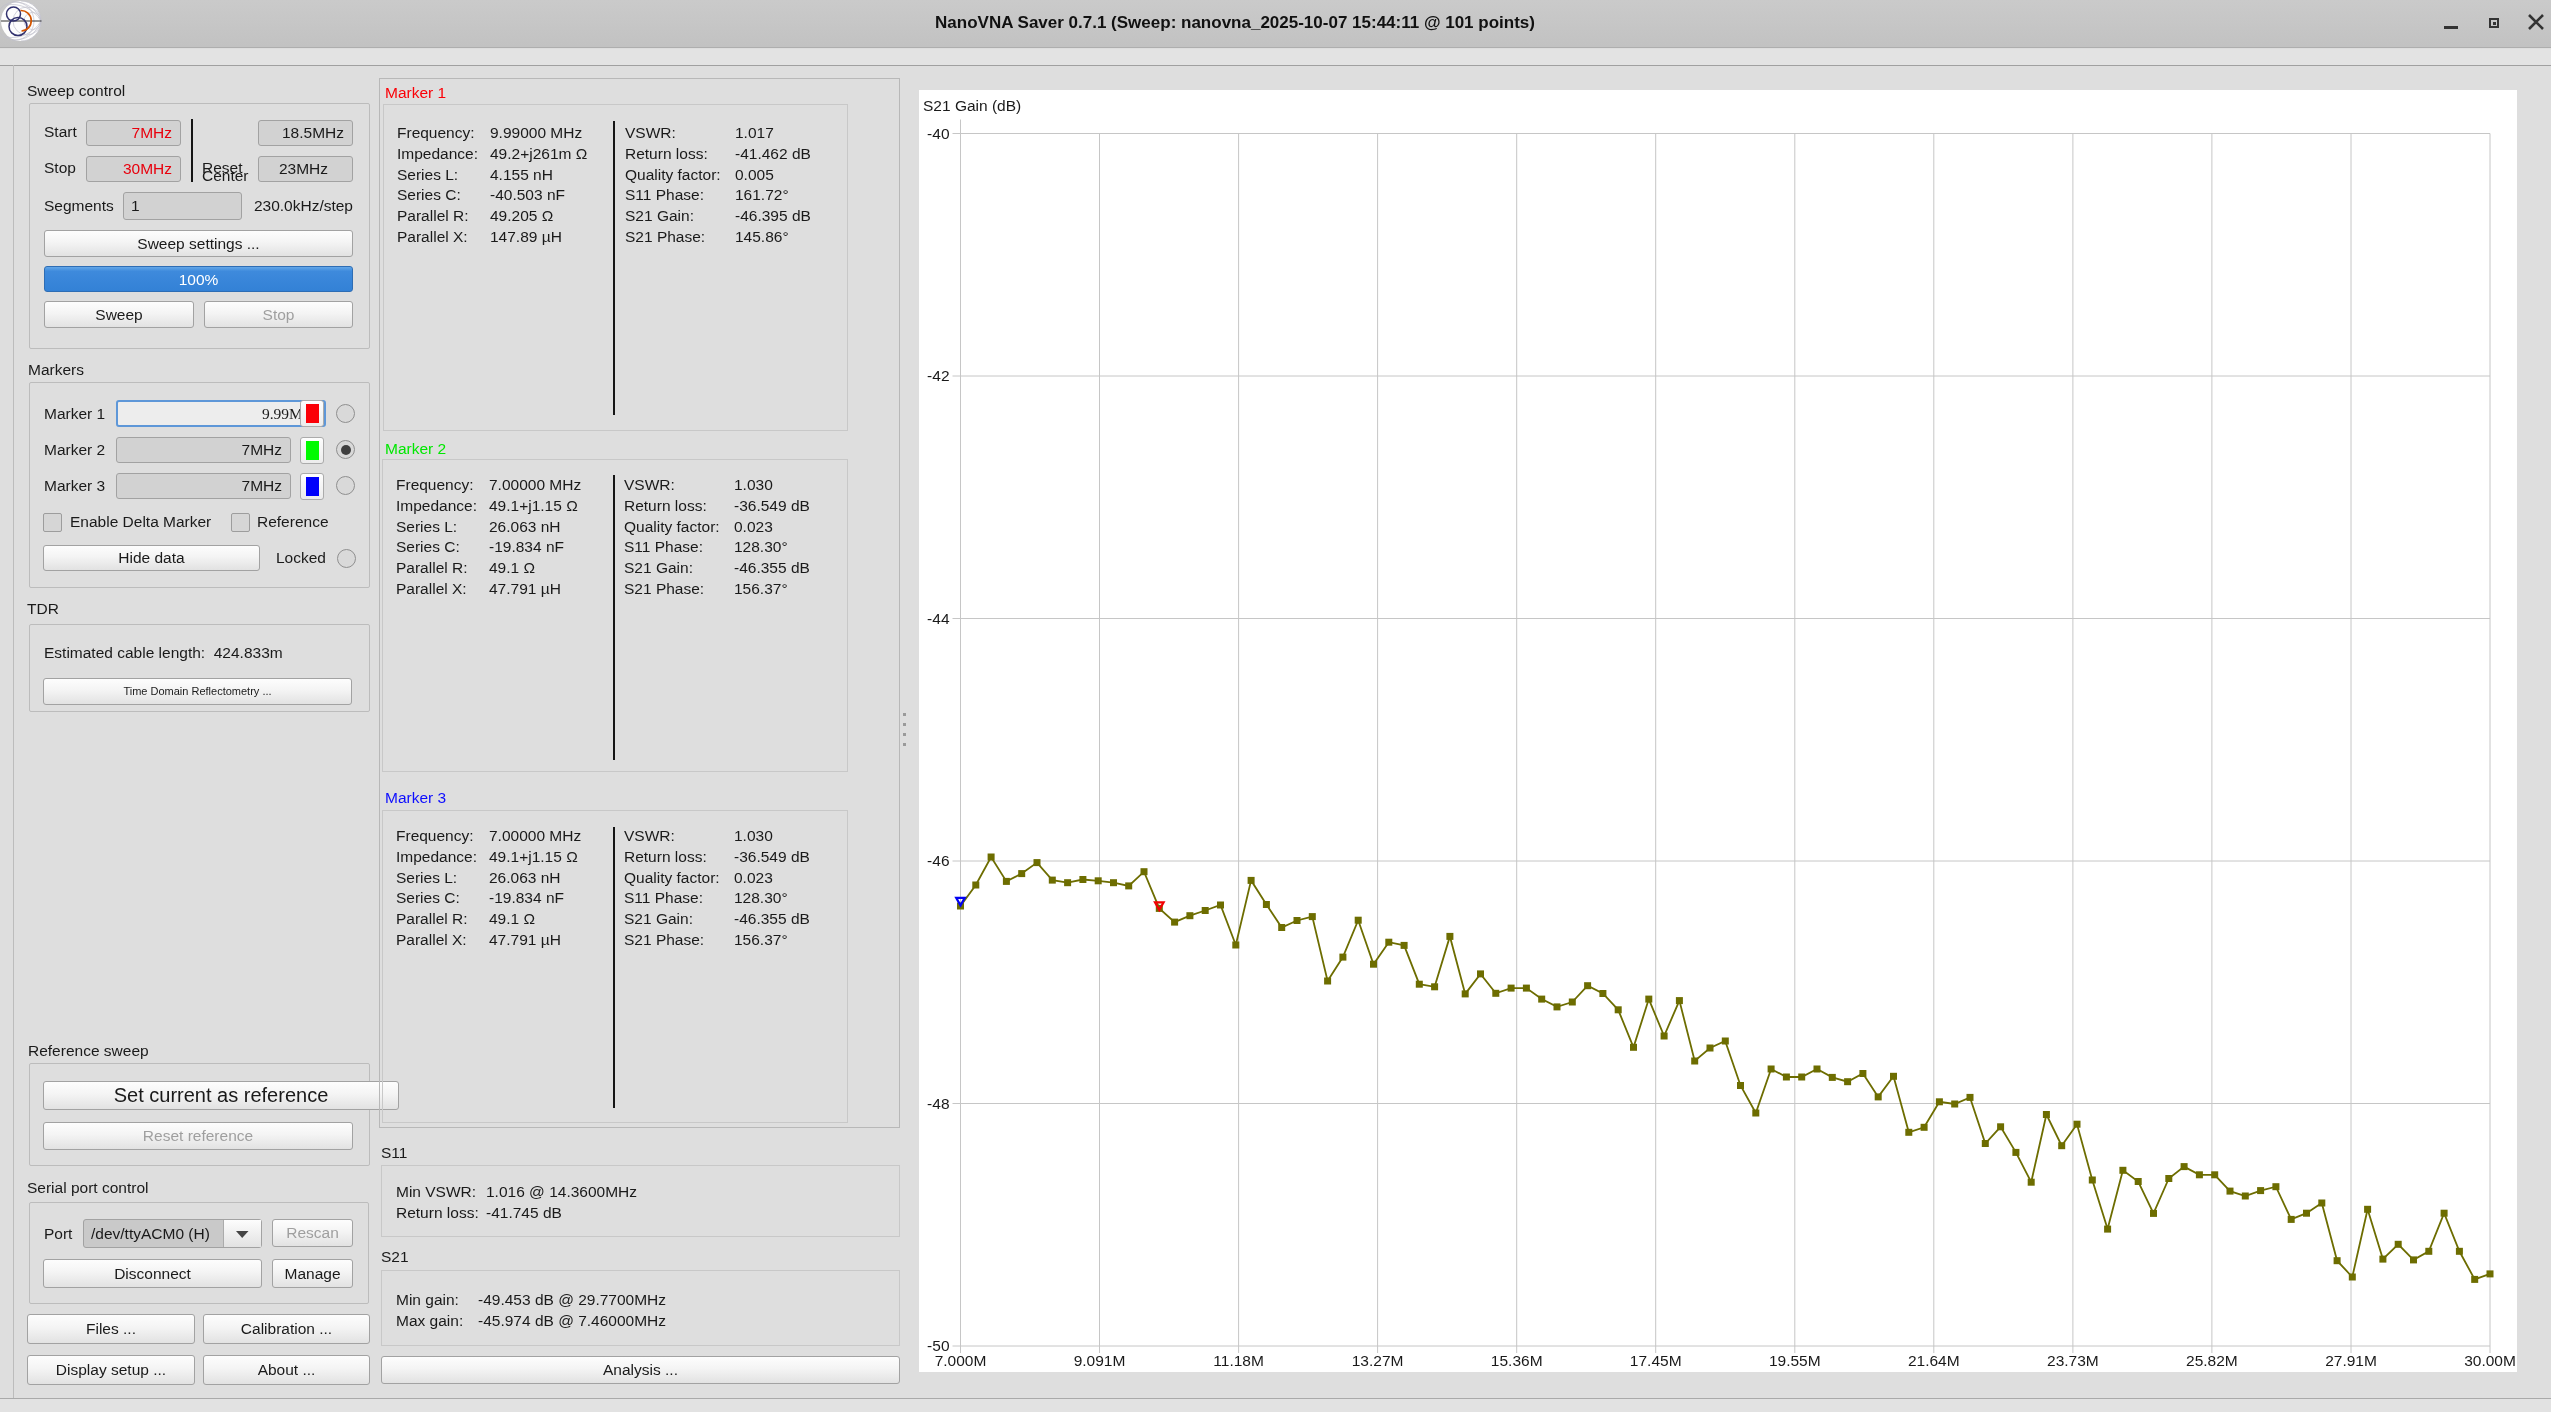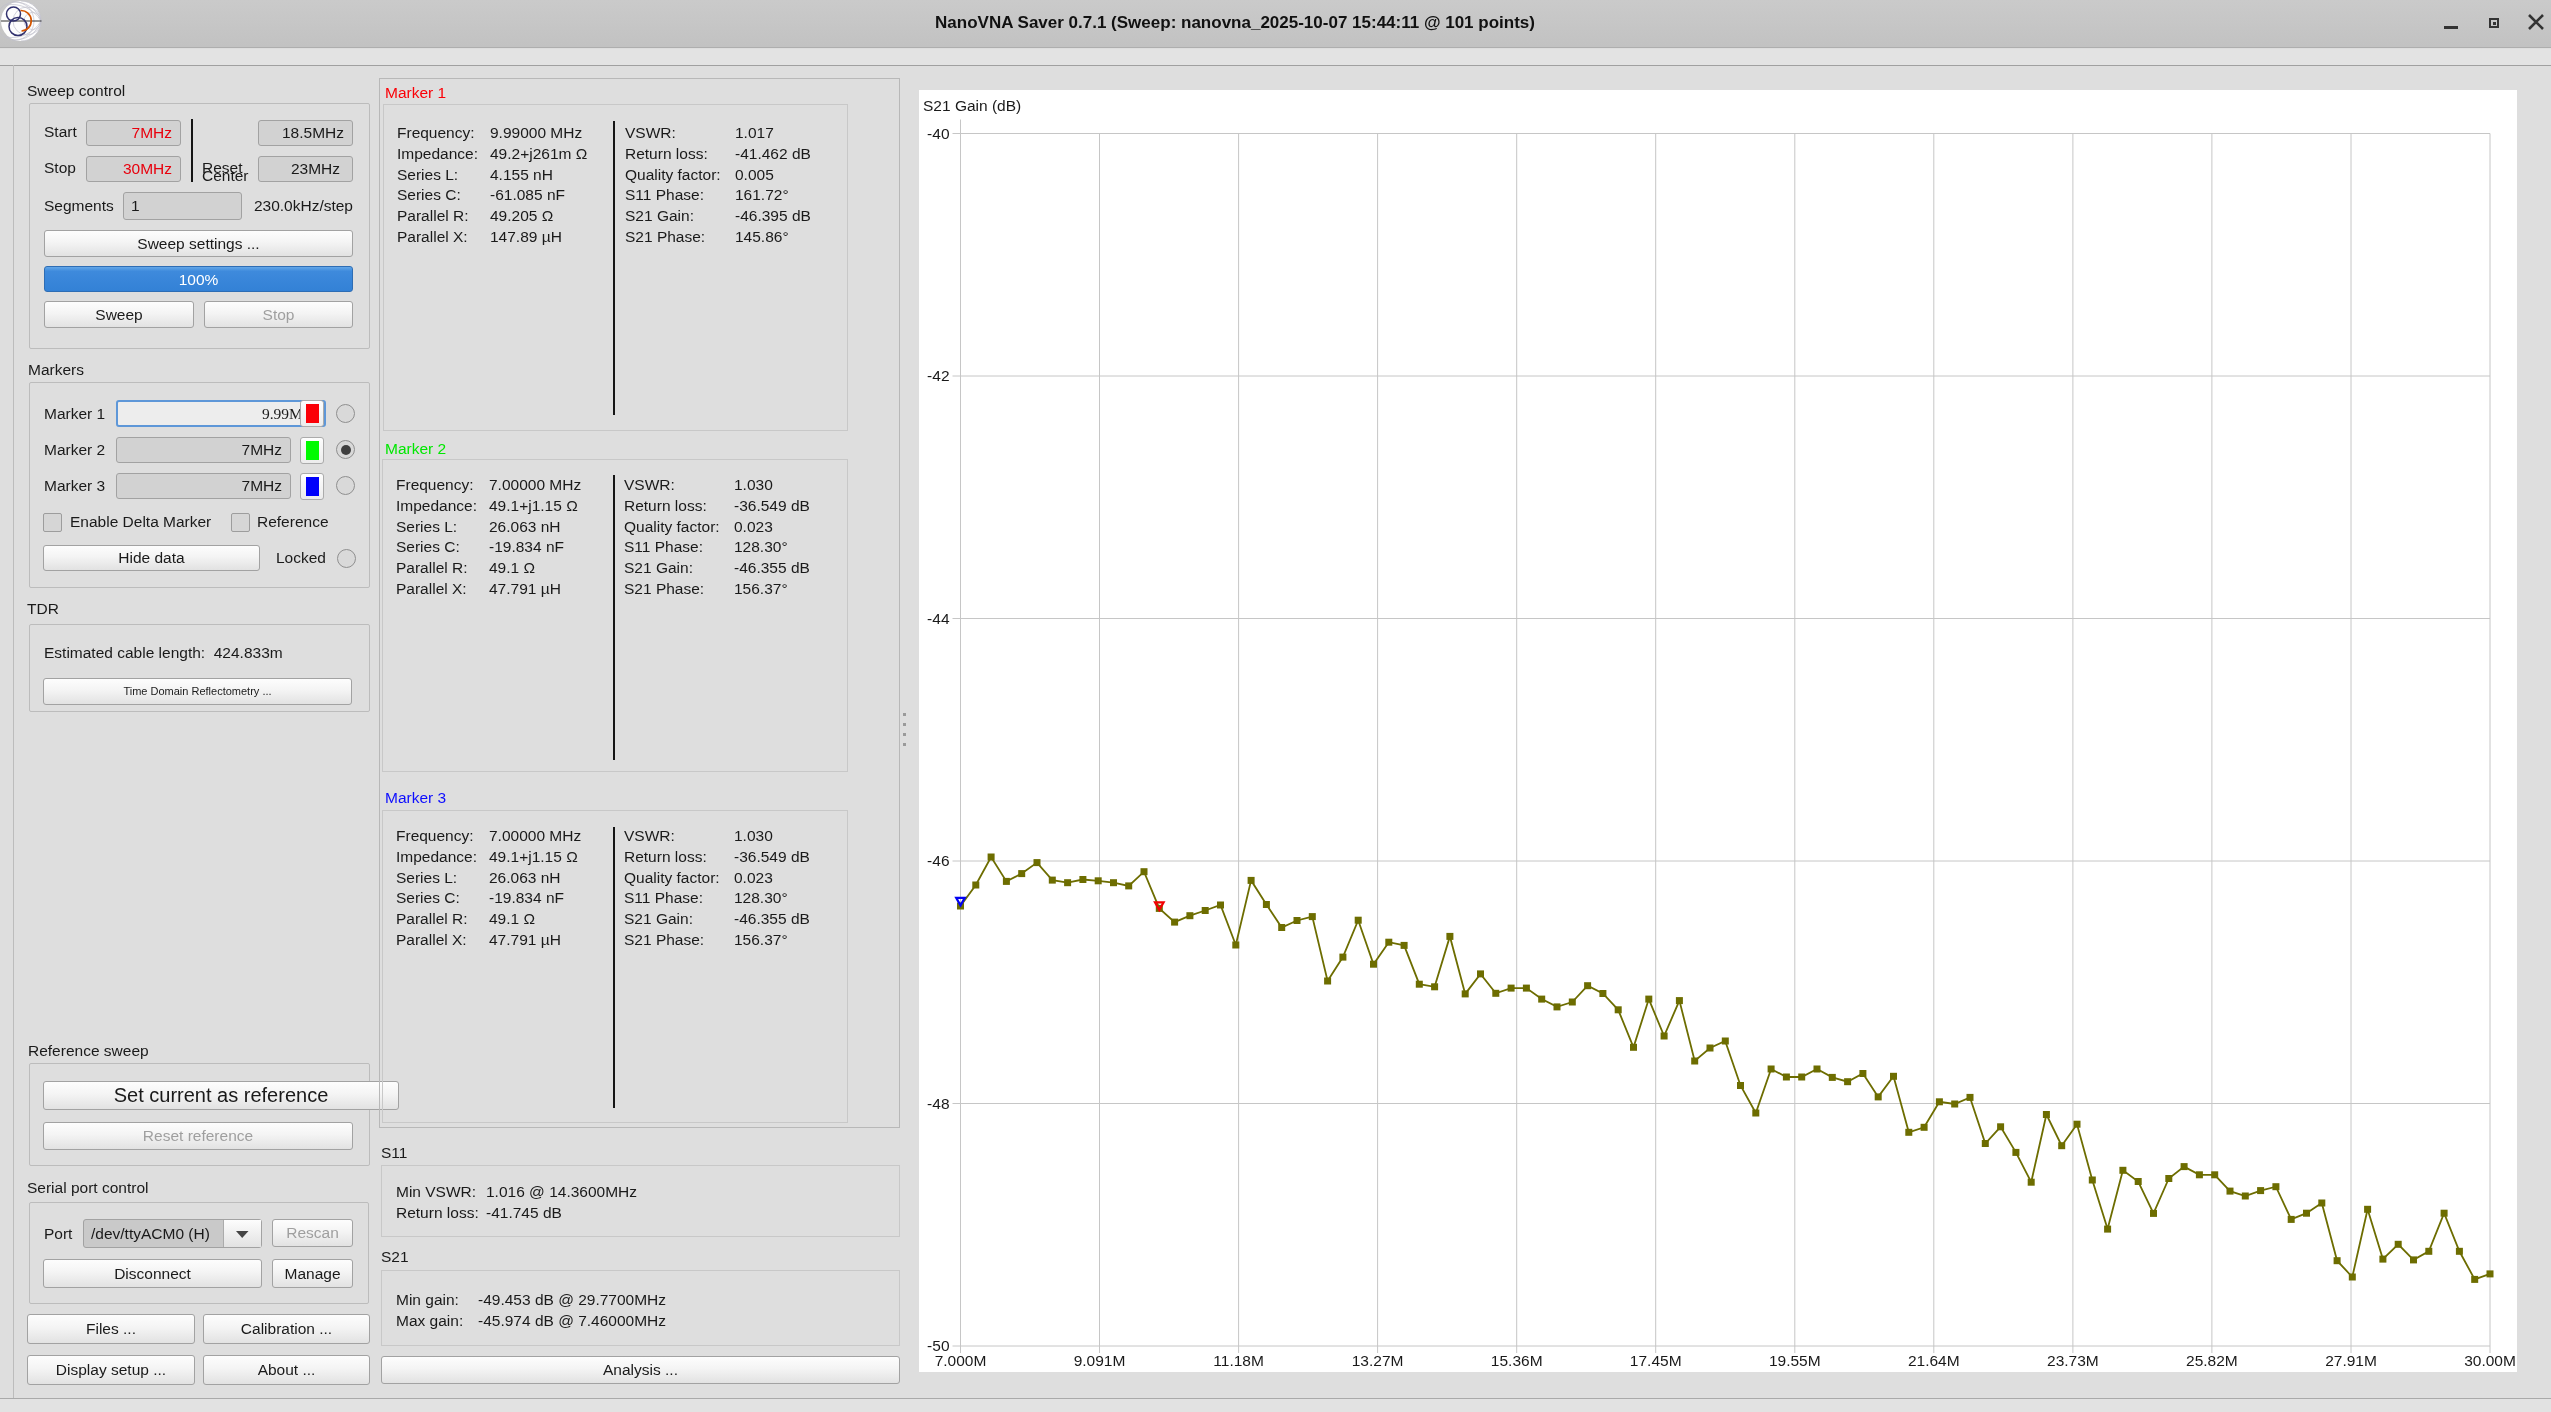--- a/index.html
+++ b/index.html
@@ -52,21 +52,21 @@
 <div class="abs" style="left:13px;top:65px;width:1px;height:1333px;background:#bcbcbc"></div>
 <div class="lab" style="left:27px;top:80px;">Sweep control</div>
 <div class="gbox" style="left:29px;top:103px;width:341px;height:246px;"></div>
 <div class="lab" style="left:44px;top:121px;">Start</div>
 <div class="field" style="left:86px;top:120px;width:95px;height:26px;line-height:24px;text-align:right;color:#e8000d;padding-right:8px;">7MHz</div>
 <div class="lab" style="left:202px;top:121px;margin-top:44px;">Center</div>
 <div class="field" style="left:258px;top:120px;width:95px;height:26px;line-height:24px;text-align:right;padding-right:8px;">18.5MHz</div>
 <div class="lab" style="left:44px;top:157px;">Stop</div>
 <div class="field" style="left:86px;top:156px;width:95px;height:26px;line-height:24px;text-align:right;color:#e8000d;padding-right:8px;">30MHz</div>
 <div class="lab" style="left:202px;top:157px;">Reset</div>
-<div class="field" style="left:258px;top:156px;width:95px;height:26px;line-height:24px;text-align:right;padding-right:12px;">23MHz</div>
+<div class="field" style="left:258px;top:156px;width:95px;height:26px;line-height:24px;text-align:right;padding-right:24px;">23MHz</div>
 <div class="abs" style="left:190.5px;top:119px;width:2px;height:63px;background:#151515"></div>
 <div class="lab" style="left:44px;top:195px;">Segments</div>
 <div class="field" style="left:123px;top:192px;width:119px;height:28px;line-height:26px;text-align:left;padding-left:7px;">1</div>
 <div class="lab" style="left:252px;top:195px;width:101px;text-align:right">230.0kHz/step</div>
 <div class="btn" style="left:44px;top:230px;width:309px;height:27px;line-height:25px;font-size:15.5px">Sweep settings ...</div>
 <div class="abs" style="left:44px;top:266px;width:309px;height:26px;background:linear-gradient(#62a6e8 0%,#3e8adc 18%,#3381d6 100%);border:1px solid #2e6db4;border-radius:3px;color:#fff;text-align:center;line-height:25px">100%</div>
 <div class="btn" style="left:44px;top:301px;width:150px;height:27px;line-height:25px;font-size:15.5px">Sweep</div>
 <div class="btn dis" style="left:204px;top:301px;width:149px;height:27px;line-height:25px;font-size:15.5px">Stop</div>
 <div class="lab" style="left:28px;top:359px;">Markers</div>
 <div class="gbox" style="left:29px;top:382px;width:341px;height:206px;"></div>
@@ -126,21 +126,21 @@
 <div class="lab" style="left:385px;top:82px;color:#fb0007">Marker 1</div>
 <div class="mbox" style="left:383px;top:104px;width:465px;height:327px"></div>
 <div class="vline" style="left:613px;top:121px;height:294px"></div>
 <div class="mtxt" style="left:397px;top:122.0px">Frequency:</div>
 <div class="mtxt" style="left:490px;top:122.0px">9.99000 MHz</div>
 <div class="mtxt" style="left:397px;top:142.8px">Impedance:</div>
 <div class="mtxt" style="left:490px;top:142.8px">49.2+j261m Ω</div>
 <div class="mtxt" style="left:397px;top:163.6px">Series L:</div>
 <div class="mtxt" style="left:490px;top:163.6px">4.155 nH</div>
 <div class="mtxt" style="left:397px;top:184.4px">Series C:</div>
-<div class="mtxt" style="left:490px;top:184.4px">-61.085 nF</div>
+<div class="mtxt" style="left:490px;top:184.4px">-40.503 nF</div>
 <div class="mtxt" style="left:397px;top:205.2px">Parallel R:</div>
 <div class="mtxt" style="left:490px;top:205.2px">49.205 Ω</div>
 <div class="mtxt" style="left:397px;top:226.0px">Parallel X:</div>
 <div class="mtxt" style="left:490px;top:226.0px">147.89 µH</div>
 <div class="mtxt" style="left:625px;top:122.0px">VSWR:</div>
 <div class="mtxt" style="left:735px;top:122.0px">1.017</div>
 <div class="mtxt" style="left:625px;top:142.8px">Return loss:</div>
 <div class="mtxt" style="left:735px;top:142.8px">-41.462 dB</div>
 <div class="mtxt" style="left:625px;top:163.6px">Quality factor:</div>
 <div class="mtxt" style="left:735px;top:163.6px">0.005</div>

